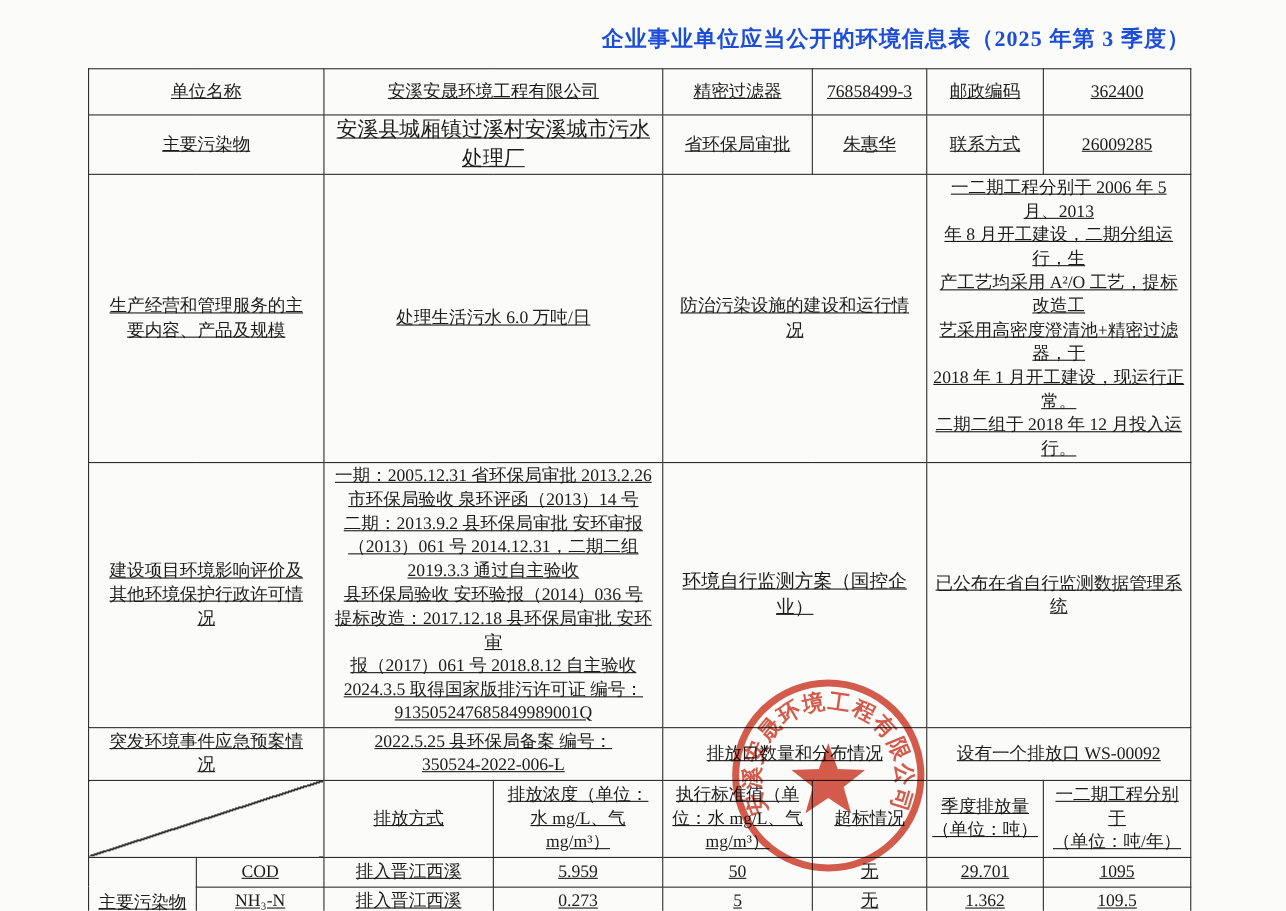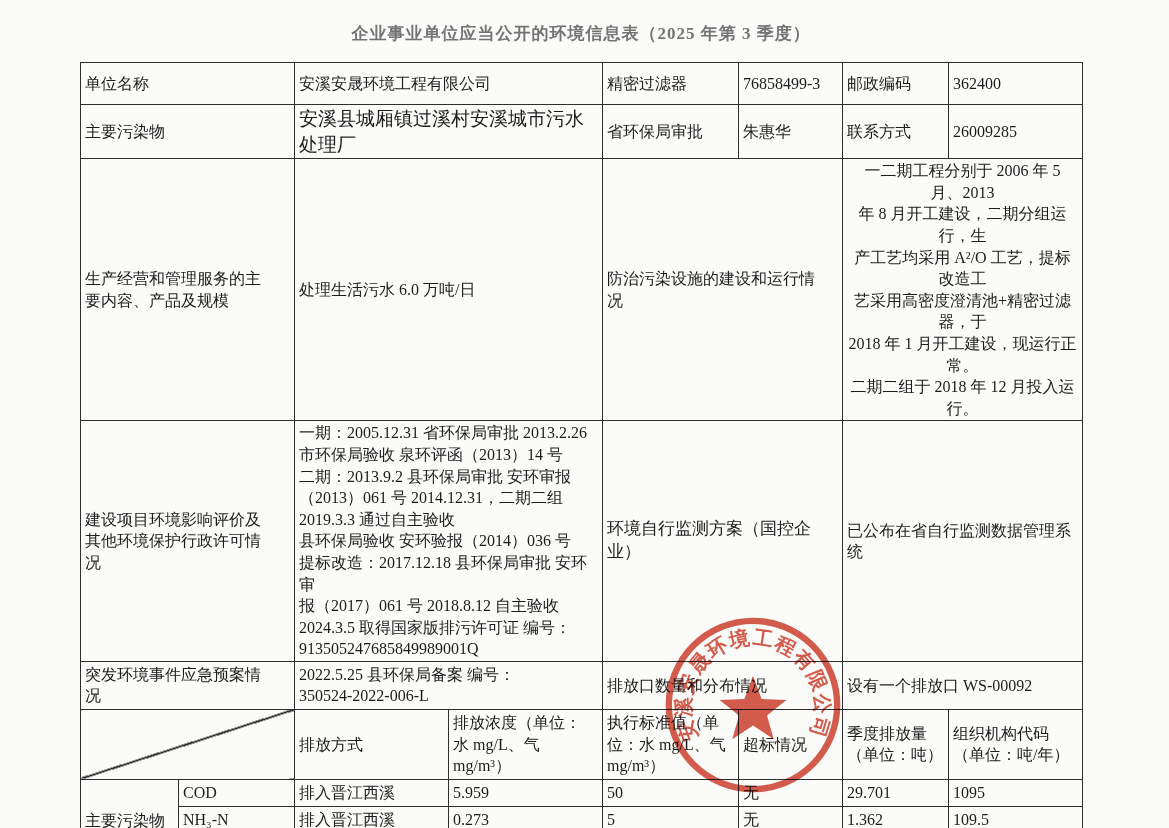--- a/index.html
+++ b/index.html
@@ -7,33 +7,34 @@
     width:1169px;height:828px;
     background:#fbfbf9;
     font-family:"Liberation Serif","DejaVu Serif",serif;
     color:#1c1c1c;
     position:relative;
     overflow:hidden;
   }
   .page{position:absolute;inset:0;}
   .title{
     position:absolute;left:80px;top:22px;width:1002px;
-    text-align:center;font-size:17px;font-weight:bold;
-    letter-spacing:1px;color:#737373;
+    text-align:right;font-size:20px;font-weight:bold;
+    letter-spacing:1px;color:#1d4ed8;
   }
   table.form{
     position:absolute;left:80px;top:62px;
     width:1002px;border-collapse:collapse;table-layout:fixed;
   }
   table.form td{
     border:1.5px solid #2e2e2e;
-    vertical-align:middle;
+    text-align:center;vertical-align:middle;
     font-size:16px;line-height:1.35;
     padding:1px 4px;
     overflow:hidden;
+    text-decoration:underline;
   }
   .preline{white-space:pre-line;margin-left:36px;}
   td.eia-cell{font-size:15px;line-height:21.5px;}
   td.fac-cell{font-size:15px;line-height:20px;text-align:center;}
   td.hdr{font-size:15.5px;line-height:1.3;}
   td.diag{
     background:
       linear-gradient(to bottom right,
         rgba(0,0,0,0) calc(50% - 1px),
         #2e2e2e calc(50% - 1px),
@@ -134,21 +135,21 @@
       <td colspan="2" class="diag"></td>
       <td class="hdr">排放方式</td>
       <td class="hdr preline">排放浓度（单位：
 水 mg/L、气 mg/m³）</td>
       <td class="hdr preline">执行标准值（单
 位：水 mg/L、气
 mg/m³）</td>
       <td class="hdr">超标情况</td>
       <td class="hdr preline">季度排放量
 （单位：吨）</td>
-      <td class="hdr preline">组织机构代码
+      <td class="hdr preline">一二期工程分别于
 （单位：吨/年）</td>
     </tr>
 
     <tr style="height:27px">
       <td rowspan="3">主要污染物</td>
       <td>COD</td>
       <td>排入晋江西溪</td>
       <td>5.959</td>
       <td>50</td>
       <td>无</td>

